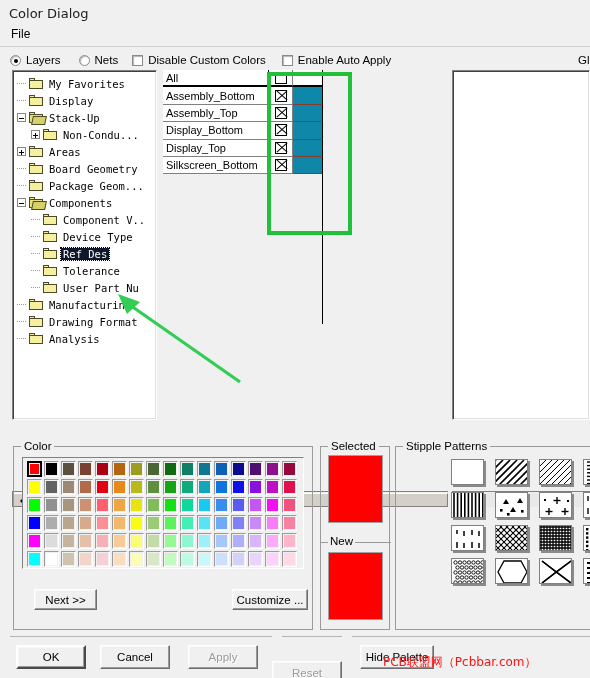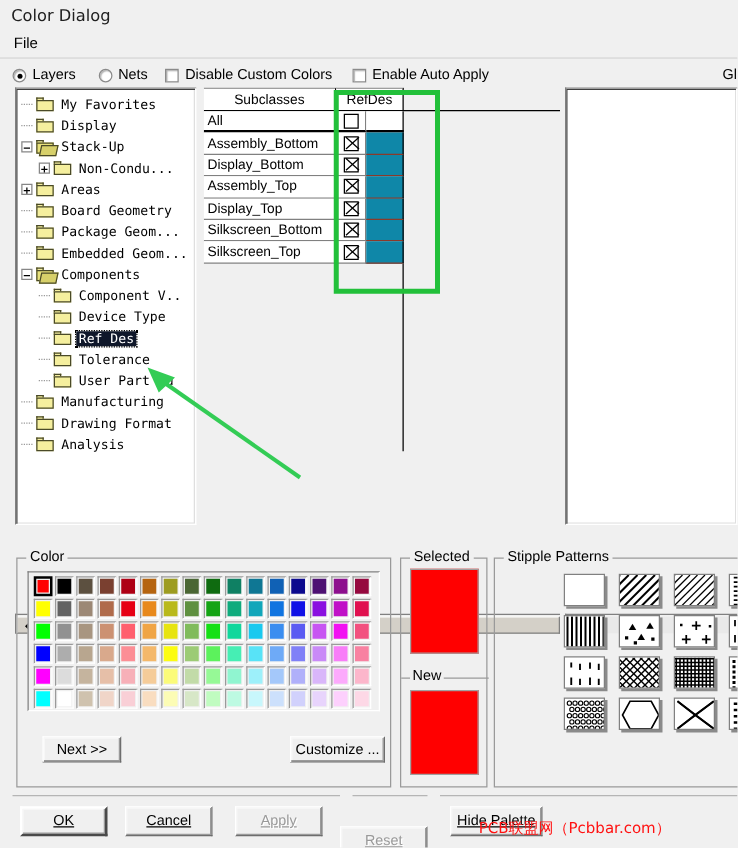--- a/index.html
+++ b/index.html
@@ -268,21 +268,21 @@
   .stip {
     width:33px; height:26px; background:#fff;
     border:1px solid #808080;
     box-shadow: 2px 2px 0 #8a8a8a;
     overflow:hidden; position:relative;
   }
   .stip svg { display:block; }
 
   
   #btnbar { position:absolute; left:0; top:640px; width:590px; height:38px; }
-  #btnbar .btn { position:absolute; top:5px; height:24px;text-decoration:underline; }
+  #btnbar .btn { position:absolute; top:5px; height:24px; }
   #bOK { left:16px; width:70px; }
   #bCancel { left:100px; width:70px; }
   #bApply { left:188px; width:70px; }
   #bReset { left:272px; width:70px;margin-top:16px; }
   #bHide { left:360px; width:74px; }
   #bOK { border-width:2px; border-color:#fff #4a4a4a #4a4a4a #fff; }
 
   #watermark {
     position:absolute; left:383px; top:654px;
     color:#ff1212; font-size:12px;
@@ -390,29 +390,20 @@
           <span class="ind" style="width:2px"></span>
           <span class="dots"></span>
           <span class="folder">
             <span class="tab"></span>
             <span class="body"></span>
           </span>
           <span class="tlabel">Package Geom...</span>
         </div>
         <div class="trow">
           <span class="ind" style="width:2px"></span>
-          <span class="dots"></span>
-          <span class="folder">
-            <span class="tab"></span>
-            <span class="body"></span>
-          </span>
-          <span class="tlabel">Embedded Geom...</span>
-        </div>
-        <div class="trow">
-          <span class="ind" style="width:2px"></span>
           <span class="twist "></span>
           <span class="folder open">
             <span class="tab"></span>
             <span class="body"></span>
           </span>
           <span class="tlabel">Components</span>
         </div>
         <div class="trow">
           <span class="ind" style="width:16px"></span>
           <span class="dots"></span>
@@ -489,69 +480,58 @@
   </div>
   <div class="hscroll" style="left:12px; top:421px; width:145px;">
     <div class="sbtn left"></div>
     <div class="strack">
       <div class="sthumb" style="width:95px;"></div>
     </div>
     <div class="sbtn right"></div>
   </div>
 
   <div id="tablewrap">
-    <div id="tablehdr">
-      <div class="hcell sub">Subclasses</div>
-      <div class="hcell refdes">RefDes</div>
-    </div>
     <div id="tablebody">
         <div class="trow2 row-all">
           <div class="cell-sub">All</div>
           <div class="cell-chk">
             <span class="xbox"></span>
           </div>
           <div class="cell-sw"></div>
         </div>
         <div class="trow2">
           <div class="cell-sub">Assembly_Bottom</div>
           <div class="cell-chk">
             <span class="xbox x"></span>
           </div>
           <div class="cell-sw" style="background: rgb(15, 135, 168);"></div>
         </div>
         <div class="trow2">
-          <div class="cell-sub">Display_Bottom</div>
+          <div class="cell-sub">Assembly_Top</div>
           <div class="cell-chk">
             <span class="xbox x"></span>
           </div>
           <div class="cell-sw" style="background: rgb(15, 135, 168);"></div>
         </div>
         <div class="trow2">
-          <div class="cell-sub">Assembly_Top</div>
+          <div class="cell-sub">Display_Bottom</div>
           <div class="cell-chk">
             <span class="xbox x"></span>
           </div>
           <div class="cell-sw" style="background: rgb(15, 135, 168);"></div>
         </div>
         <div class="trow2">
           <div class="cell-sub">Display_Top</div>
           <div class="cell-chk">
             <span class="xbox x"></span>
           </div>
           <div class="cell-sw" style="background: rgb(15, 135, 168);"></div>
         </div>
         <div class="trow2">
           <div class="cell-sub">Silkscreen_Bottom</div>
-          <div class="cell-chk">
-            <span class="xbox x"></span>
-          </div>
-          <div class="cell-sw" style="background: rgb(15, 135, 168);"></div>
-        </div>
-        <div class="trow2">
-          <div class="cell-sub">Silkscreen_Top</div>
           <div class="cell-chk">
             <span class="xbox x"></span>
           </div>
           <div class="cell-sw" style="background: rgb(15, 135, 168);"></div>
         </div>
       </div>
     <div id="tablefoot"></div>
   </div>
   <div class="hscroll" style="left:163px; top:421px; width:285px;">
     <div class="sbtn left"></div>

